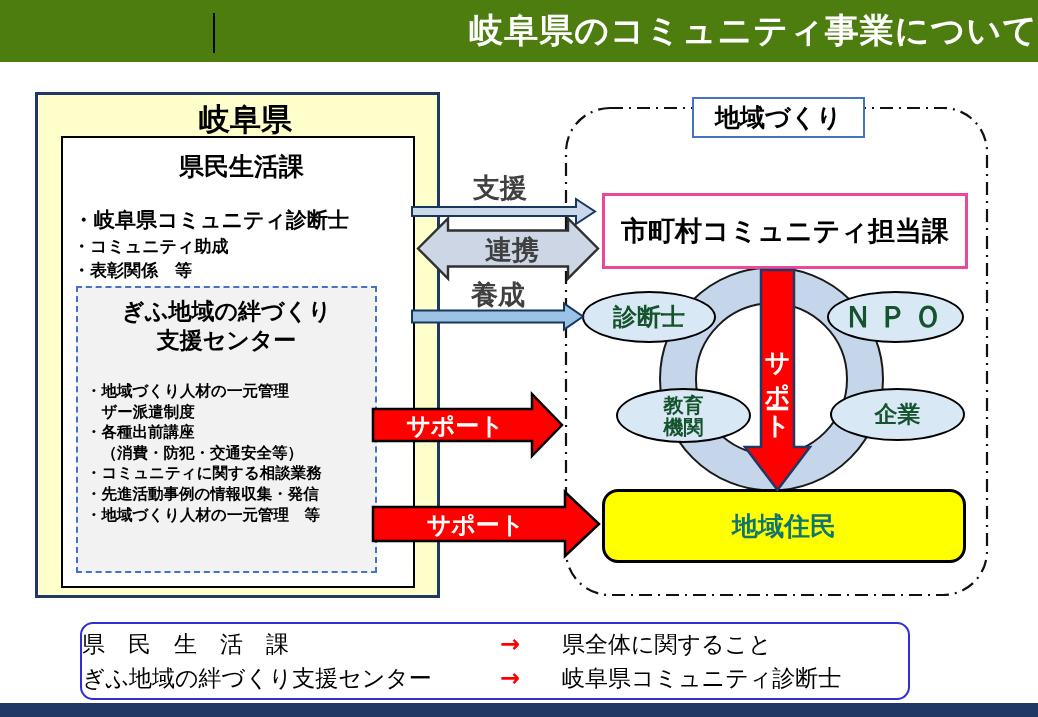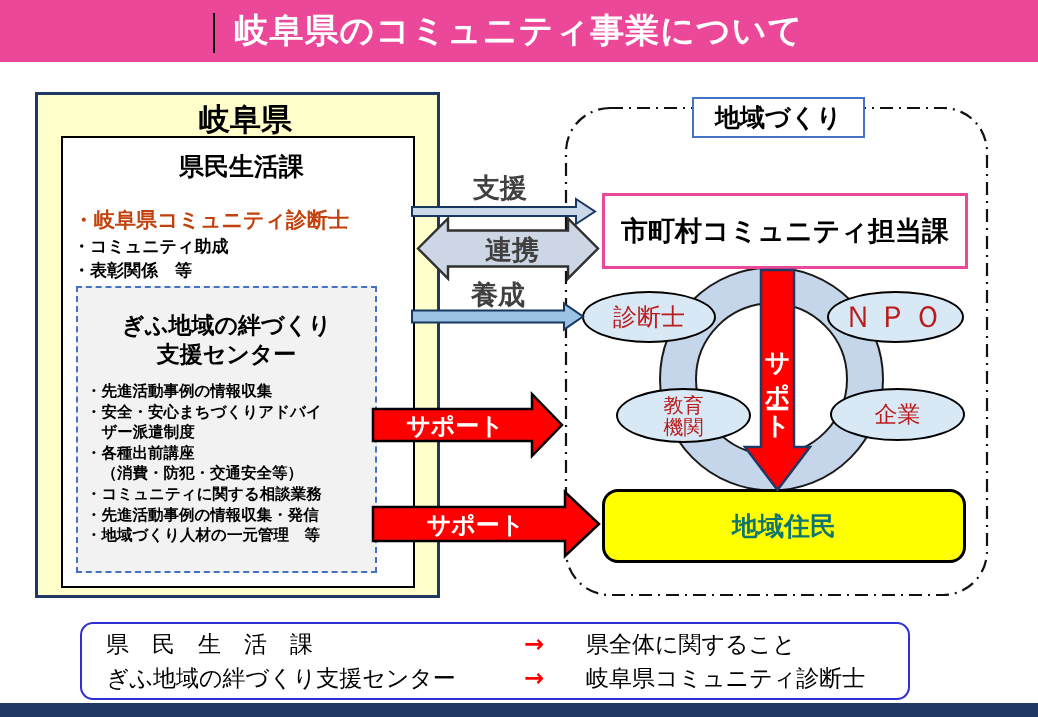--- a/index.html
+++ b/index.html
@@ -7,44 +7,44 @@
   .canvas {
     position: relative;
     width: 1038px; height: 717px;
     background: #ffffff;
     font-family: "DejaVu Sans", sans-serif;
     overflow: hidden;
   }
   
   .banner {
     position:absolute; left:0; top:0; width:1038px; height:62px;
-    background:#ec4899; z-index:2;
-    display:flex; align-items:center; justify-content:center;
+    background:#4d7c0f; z-index:2;
+    display:flex; align-items:center; justify-content:flex-end;
   }
   .banner-title { color:#fff; font-size:34px; font-weight:bold; letter-spacing:1px; }
   .cursor-line { position:absolute; left:213px; top:13px; width:2px; height:40px; background:#000; }
   
   .gifu-panel {
     position:absolute; left:35px; top:92px; width:405px; height:506px;
     background:#FFFFCC; border:3px solid #1F3864; z-index:2;padding-left:16px;
   }
   .gifu-title { text-align:center; font-size:31px; font-weight:bold; margin-top:4px; color:#000; }
   .dept-box {
     position:absolute; left:23px; top:41px; width:354px; height:452px;
     background:#fff; border:2px solid #000;
   }
   .dept-title { text-align:center; font-size:25px; font-weight:bold; margin-top:12px; color:#000;margin-left:7px; }
   .dept-items { position:absolute; left:10px; top:68px; }
   .dept-item { font-size:17px; font-weight:bold; color:#000; line-height:24px; white-space:pre; }
-  .dept-item.hl { font-size:21px; color:#c2410c; line-height:28px; }
+  .dept-item.hl { font-size:21px; color:#000000; line-height:28px; }
   .kizuna-box {
     position:absolute; left:13px; top:148px; width:301px; height:287px;
     background:#F2F2F2; border:2px dashed #4472C4;
   }
-  .kizuna-title { text-align:center; font-size:23px; font-weight:bold; line-height:29px; margin-top:23px; color:#000; }
+  .kizuna-title { text-align:center; font-size:23px; font-weight:bold; line-height:29px; margin-top:9px; color:#000; }
   .kizuna-lines { position:absolute; left:8px; top:93px; }
   .kizuna-line { font-size:15.5px; font-weight:bold; color:#000; line-height:20.6px; white-space:pre; }
   
   .svg-bg { position:absolute; left:0; top:0; z-index:1; }
   .svg-arrows { position:absolute; left:0; top:0; z-index:3; pointer-events:none; }
   
   .region-label {
     position:absolute; left:692px; top:97px; width:173px; height:41px;
     background:#fff; border:2px solid #4472C4; z-index:2;
     display:flex; align-items:center; justify-content:center;
@@ -52,21 +52,21 @@
   }
   .municipal-box {
     position:absolute; left:602px; top:193px; width:366px; height:76px;
     background:#fff; border:3px solid #ec4899; z-index:2;
     display:flex; align-items:center; justify-content:center;
     font-size:27px; font-weight:bold; color:#000;
   }
   .ellipse {
     position:absolute; background:#D9E8F5; border:2px solid #000; border-radius:50%;
     display:flex; align-items:center; justify-content:center; z-index:2;
-    font-weight:normal; color:#b91c1c; text-align:center;
+    font-weight:bold; color:#14532d; text-align:center;
   }
   .el-shindanshi { left:582px; top:291px; width:134px; height:52px; font-size:24px; }
   .el-npo { left:827px; top:291px; width:137px; height:52px; font-size:30px; letter-spacing:5px; }
   .el-kyoiku { left:616px; top:388px; width:135px; height:55px; font-size:20px; line-height:22px; flex-direction:column; }
   .el-kigyo { left:830px; top:388px; width:135px; height:53px; font-size:23px; }
   .residents-box {
     position:absolute; left:602px; top:489px; width:364px; height:74px;
     background:#FFFF00; border:3px solid #000; border-radius:16px; z-index:2;
     display:flex; align-items:center; justify-content:center;
     font-size:26px; font-weight:bold; color:#0f766e;
@@ -81,21 +81,21 @@
   .lbl-support2 { left:398px; top:509px; width:155px; }
   .lbl-support-v {
     position:absolute; left:760px; top:305px; width:35px; height:152px; z-index:4;
     writing-mode:vertical-rl; font-size:25px; font-weight:bold; color:#fff;
     display:flex; align-items:center; justify-content:center; letter-spacing:2px;
   }
   
   .legend {
     position:absolute; left:80px; top:622px; width:830px; height:78px;
     background:#fff; border:2px solid #2F2FD3; border-radius:13px; z-index:2;
-    display:flex; flex-direction:column; justify-content:center; padding-left:24px;
+    display:flex; flex-direction:column; justify-content:center; 
   }
   .legend-row { display:flex; align-items:center; height:34px; }
   .legend-left { width:418px; font-size:23px; color:#000; white-space:pre; }
   .legend-arrow { width:62px; font-size:24px; color:#FF0000; font-weight:bold; }
   .legend-right { font-size:23px; color:#000; }
   
   .bottom-bar { position:absolute; left:0; top:703px; width:1038px; height:14px; background:#1F3864; z-index:2; }
 </style>
 </head>
 <body>
@@ -122,22 +122,21 @@
         <div class="dept-item hl">・岐阜県コミュニティ診断士</div>
         <div class="dept-item">・コミュニティ助成</div>
         <div class="dept-item">・表彰関係　等</div>
       </div>
       <div class="kizuna-box">
         <div class="kizuna-title">
           <div>ぎふ地域の絆づくり</div>
           <div>支援センター</div>
         </div>
         <div class="kizuna-lines">
-          <div class="kizuna-line">・先進活動事例の情報収集</div>
-          <div class="kizuna-line">・安全・安心まちづくりアドバイ</div>
+          <div class="kizuna-line">・地域づくり人材の一元管理</div>
           <div class="kizuna-line">　ザー派遣制度</div>
           <div class="kizuna-line">・各種出前講座</div>
           <div class="kizuna-line">　（消費・防犯・交通安全等）</div>
           <div class="kizuna-line">・コミュニティに関する相談業務</div>
           <div class="kizuna-line">・先進活動事例の情報収集・発信</div>
           <div class="kizuna-line">・地域づくり人材の一元管理　等</div>
         </div>
       </div>
     </div>
   </div>

